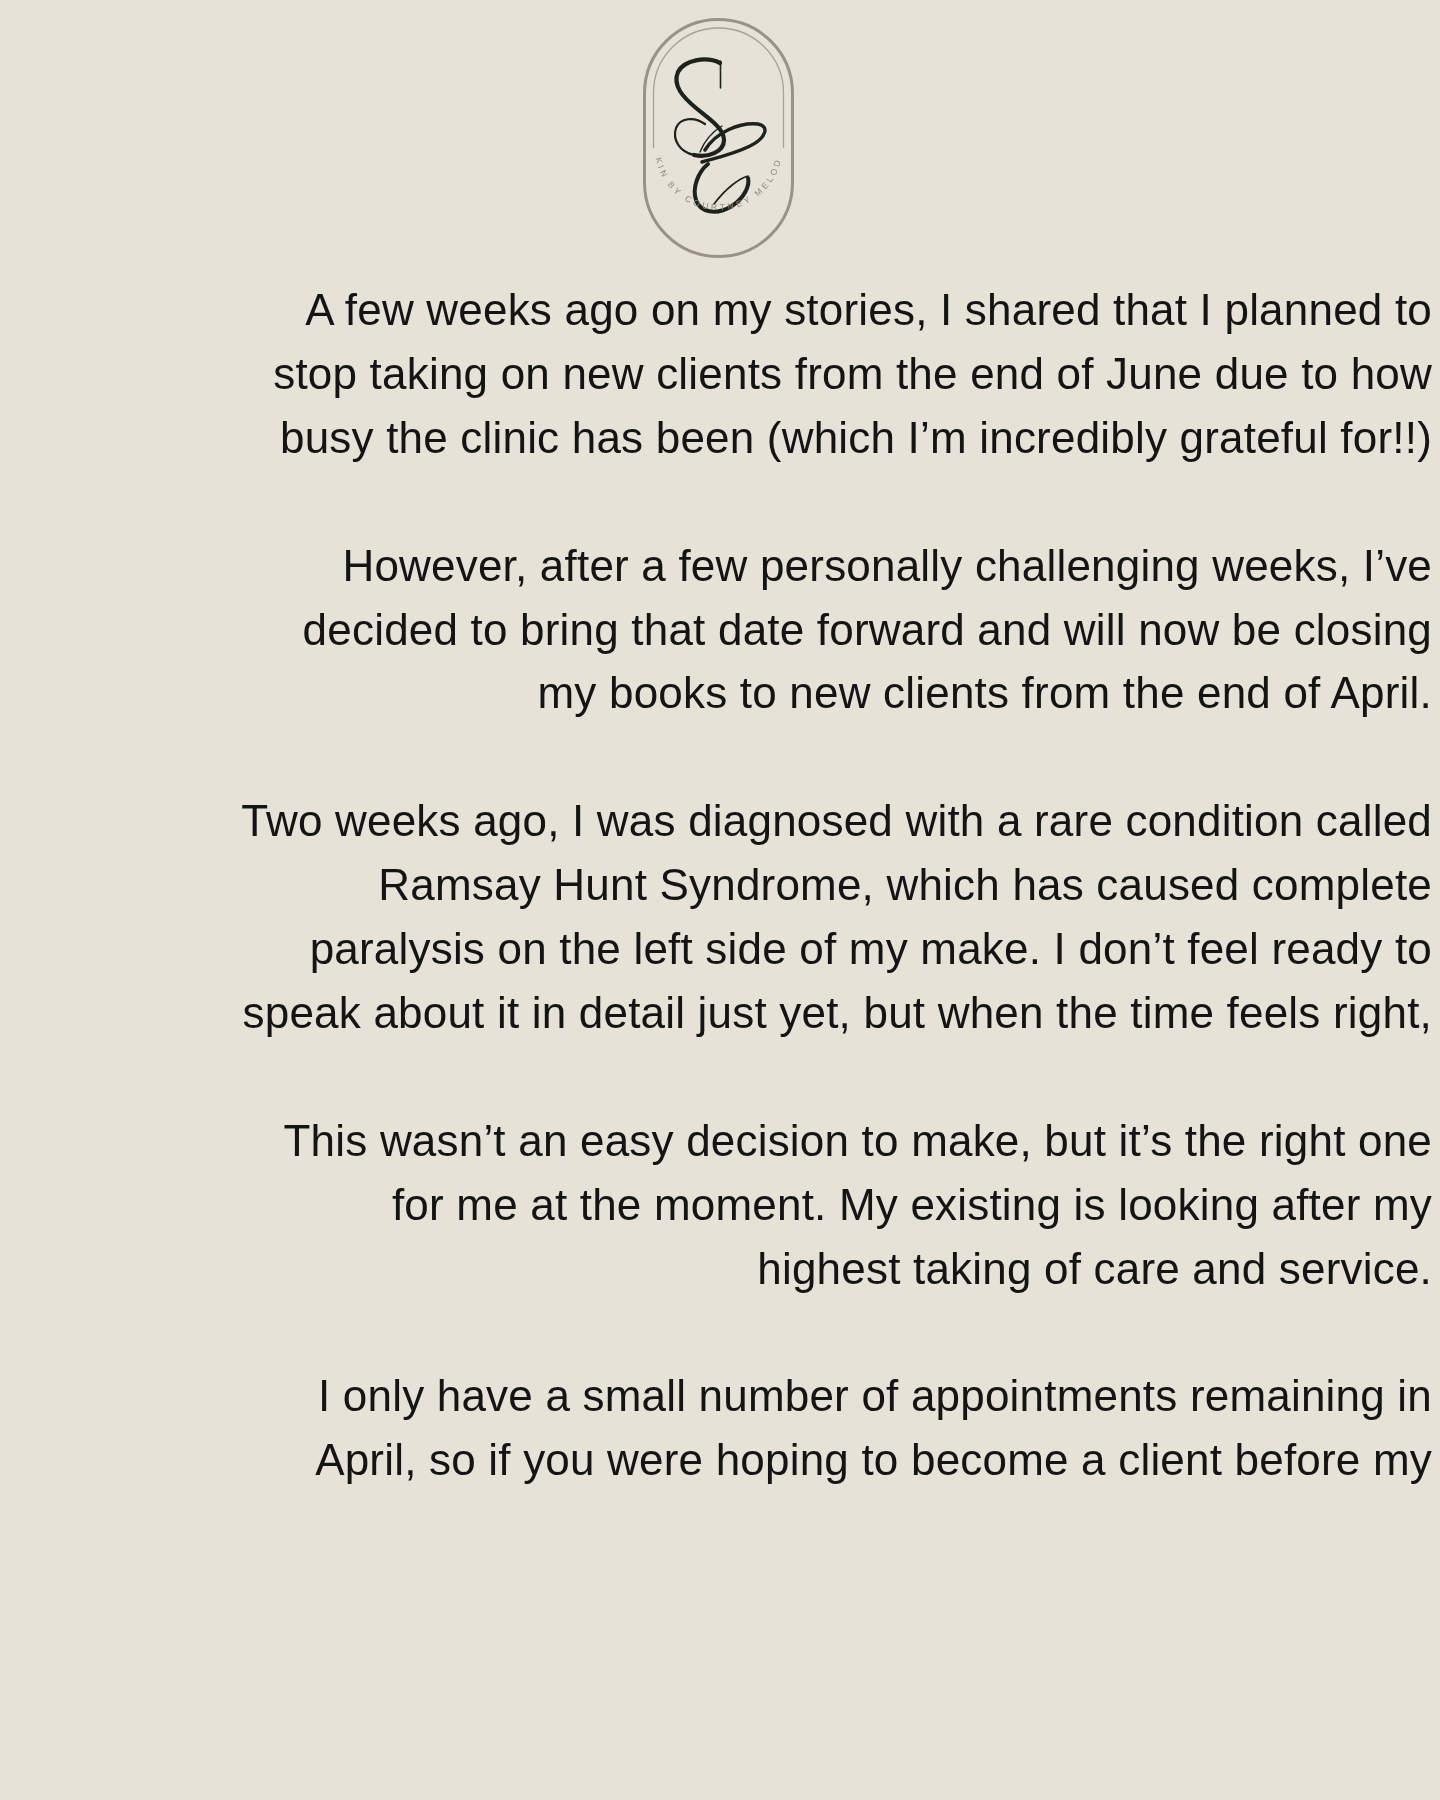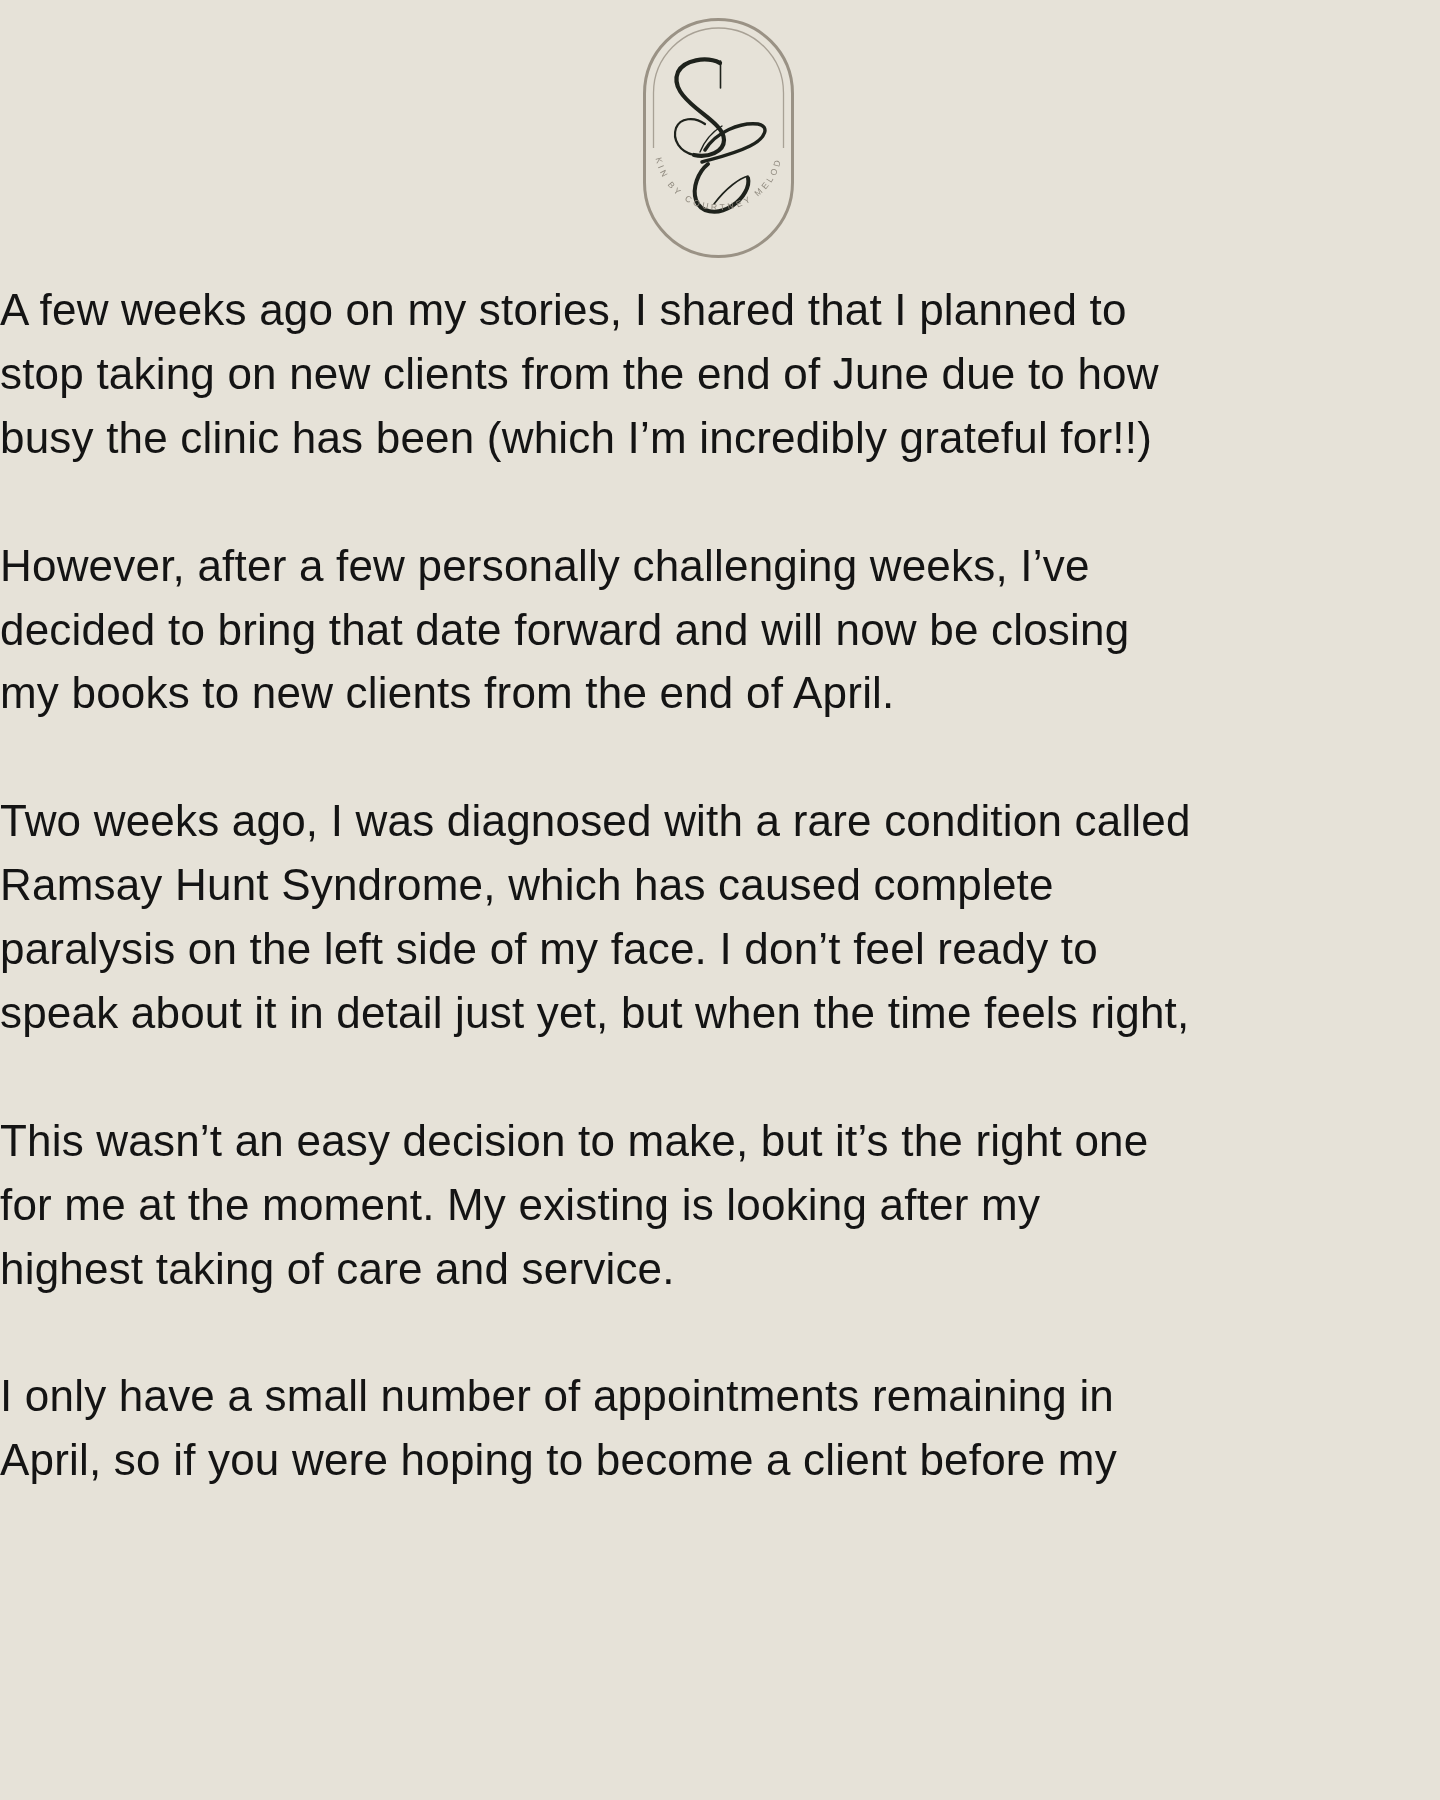--- a/index.html
+++ b/index.html
@@ -21,21 +21,21 @@
       top: 13px;
       width: 162px;
       height: 252px;
     }
     .logo svg { display: block; }
     .announcement {
       position: absolute;
       left: 0;
       top: 278px;
       width: 1432px;
-      text-align: left;
+      text-align: right;
       font-size: 44px;
       line-height: 63.9px;
       letter-spacing: 0.2px;
     }
     .paragraph {
       margin: 0 0 63.9px 0;
     }
     .line {
       display: block;
       white-space: nowrap;
@@ -80,21 +80,21 @@
     <span class="line">busy the clinic has been (which I’m incredibly grateful for!!)</span>
   </div>
   <div class="paragraph">
     <span class="line">However, after a few personally challenging weeks, I’ve</span>
     <span class="line">decided to bring that date forward and will now be closing</span>
     <span class="line">my books to new clients from the end of April.</span>
   </div>
   <div class="paragraph">
     <span class="line">Two weeks ago, I was diagnosed with a rare condition called</span>
     <span class="line">Ramsay Hunt Syndrome, which has caused complete</span>
-    <span class="line">paralysis on the left side of my face. I don’t feel ready to</span>
+    <span class="line">paralysis on the left side of my make. I don’t feel ready to</span>
     <span class="line">speak about it in detail just yet, but when the time feels right,</span>
   </div>
   <div class="paragraph">
     <span class="line">This wasn’t an easy decision to make, but it’s the right one</span>
     <span class="line">for me at the moment. My existing is looking after my</span>
     <span class="line">highest taking of care and service.</span>
   </div>
   <div class="paragraph">
     <span class="line">I only have a small number of appointments remaining in</span>
     <span class="line">April, so if you were hoping to become a client before my</span>

